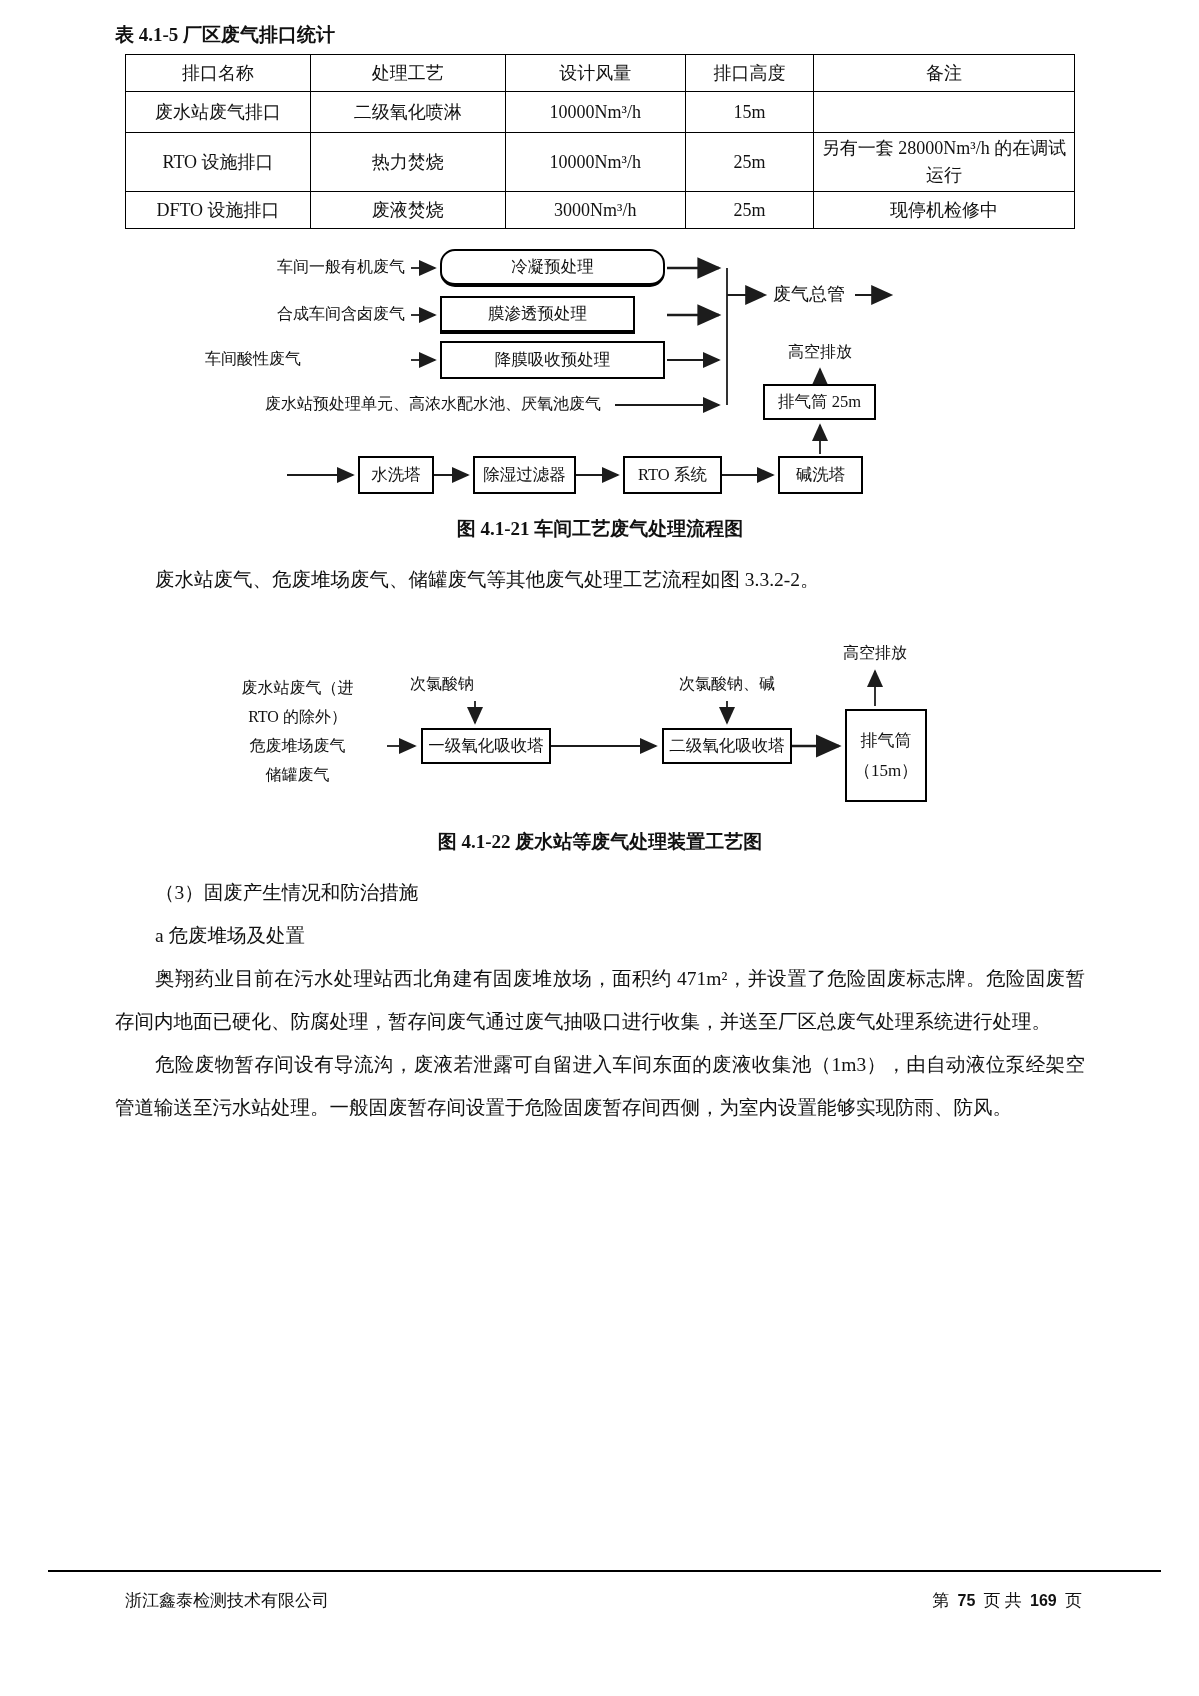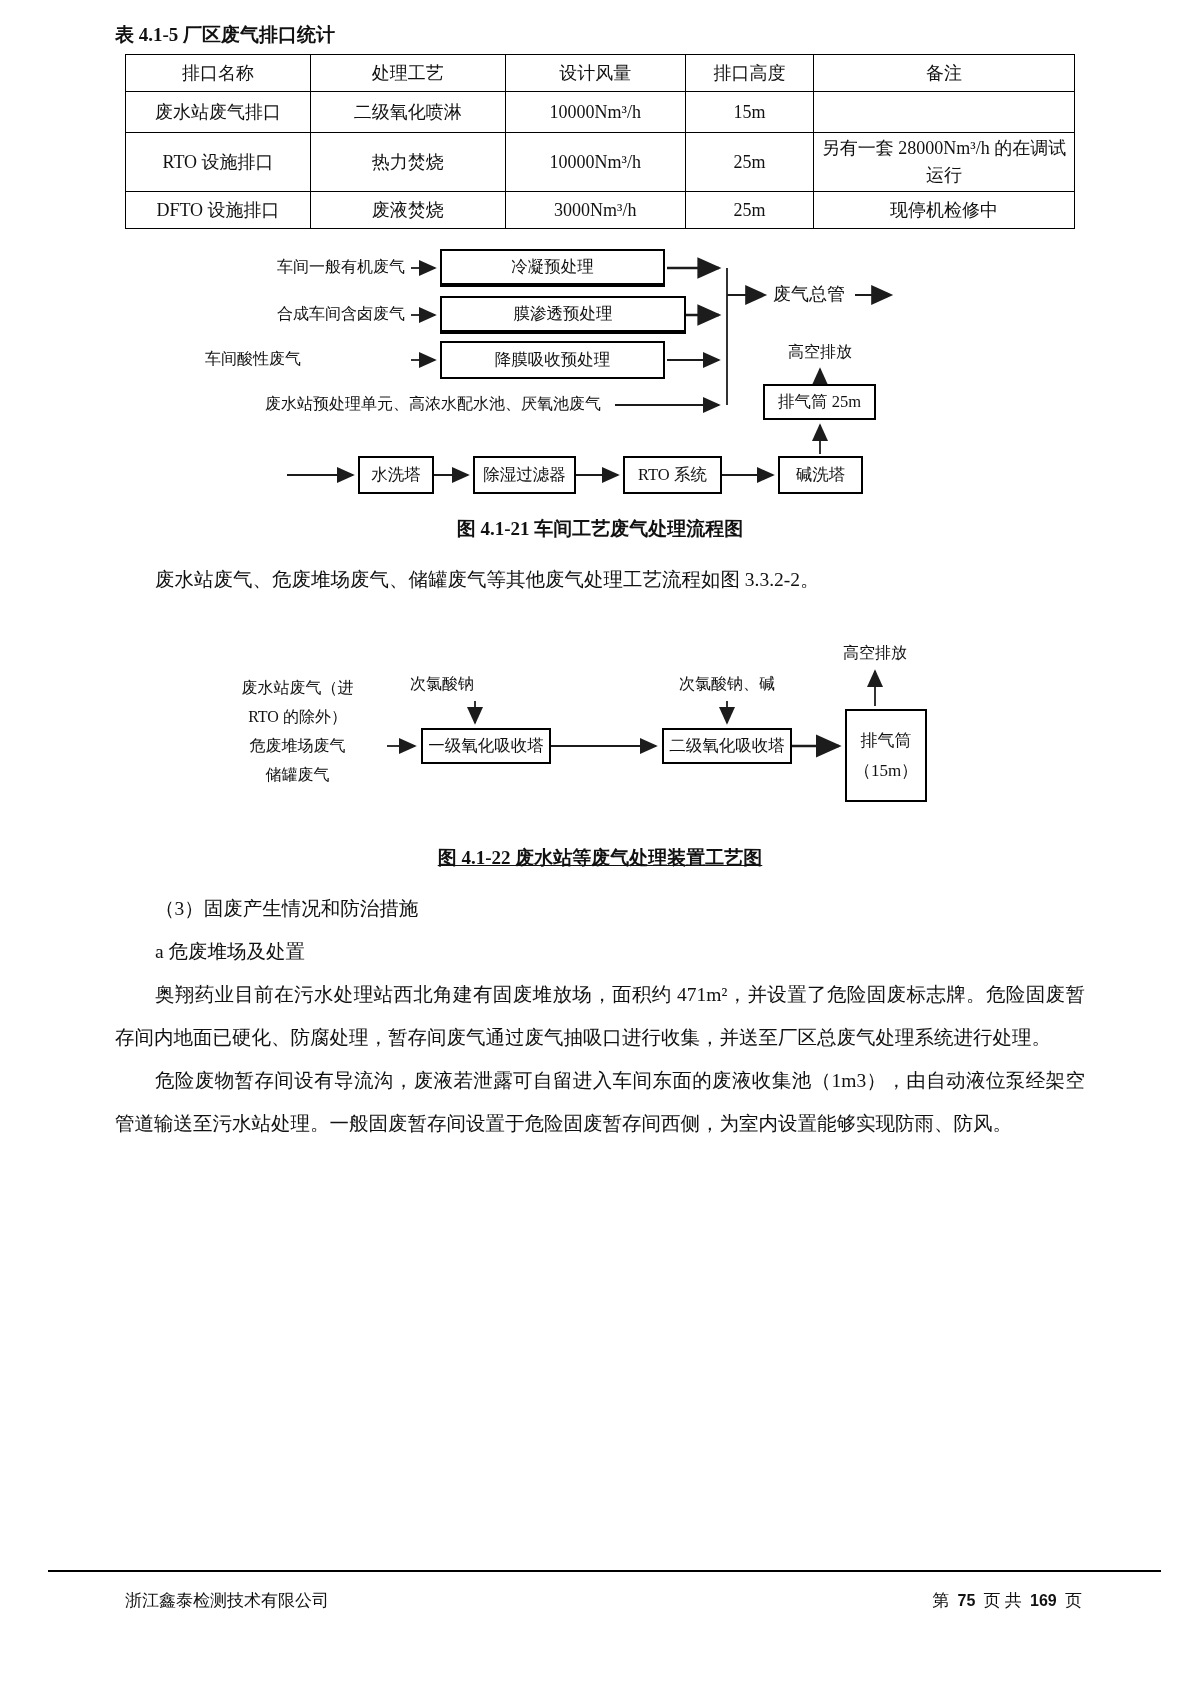--- a/index.html
+++ b/index.html
@@ -73,21 +73,21 @@
   }
   .thickb{border-bottom-width:4px;}
   .thick{border-width:2.5px;}
   .caption{
     text-align:center;
     font-size:19px;
     font-weight:bold;
     line-height:30px;
   }
   .cap1{margin-top:5px;}
-  .cap2{margin-top:24px;text-decoration:underline;}
+  .cap2{margin-top:8px;}
   .src-block{
     position:absolute;
     text-align:center;
     font-size:16px;
     line-height:29px;
   }
   .stack2{
     flex-direction:column;
     font-size:17px;
     line-height:30px;
@@ -186,22 +186,22 @@
           <line x1="172" y1="246" x2="238" y2="246" marker-end="url(#arr1)"></line>
           <line x1="319" y1="246" x2="353" y2="246" marker-end="url(#arr1)"></line>
           <line x1="461" y1="246" x2="503" y2="246" marker-end="url(#arr1)"></line>
           <line x1="607" y1="246" x2="658" y2="246" marker-end="url(#arr1)"></line>
         </g>
       </svg>
       <div class="dlabel" style="left:90px;top:27px;width:200px;text-align:right;">车间一般有机废气</div>
       <div class="dlabel" style="left:90px;top:74px;width:200px;text-align:right;">合成车间含卤废气</div>
       <div class="dlabel" style="left:90px;top:119px;width:200px;text-align:left;">车间酸性废气</div>
       <div class="dlabel" style="left:150px;top:164px;">废水站预处理单元、高浓水配水池、厌氧池废气</div>
-      <div class="dbox thickb" style="left:325px;top:20px;width:225px;height:38px;">冷凝预处理</div>
-      <div class="dbox thickb" style="left:325px;top:67px;width:246px;height:38px;">膜渗透预处理</div>
+      <div class="dbox thickb" style="left:325px;top:20px;width:225px;height:38px;border-radius:15px;">冷凝预处理</div>
+      <div class="dbox thickb" style="left:325px;top:67px;width:195px;height:38px;">膜渗透预处理</div>
       <div class="dbox" style="left:325px;top:112px;width:225px;height:38px;">降膜吸收预处理</div>
       <div class="dlabel" style="left:658px;top:54px;font-size:18px;">废气总管</div>
       <div class="dlabel" style="left:650px;top:112px;width:110px;text-align:center;">高空排放</div>
       <div class="dbox thick" style="left:648px;top:155px;width:113px;height:36px;">排气筒 25m</div>
       <div class="dbox" style="left:243px;top:227px;width:76px;height:38px;">水洗塔</div>
       <div class="dbox" style="left:358px;top:227px;width:103px;height:38px;">除湿过滤器</div>
       <div class="dbox" style="left:508px;top:227px;width:99px;height:38px;">RTO 系统</div>
       <div class="dbox" style="left:663px;top:227px;width:85px;height:38px;">碱洗塔</div>
     </div>
     <div class="caption cap1">图 4.1-21 车间工艺废气处理流程图</div>

